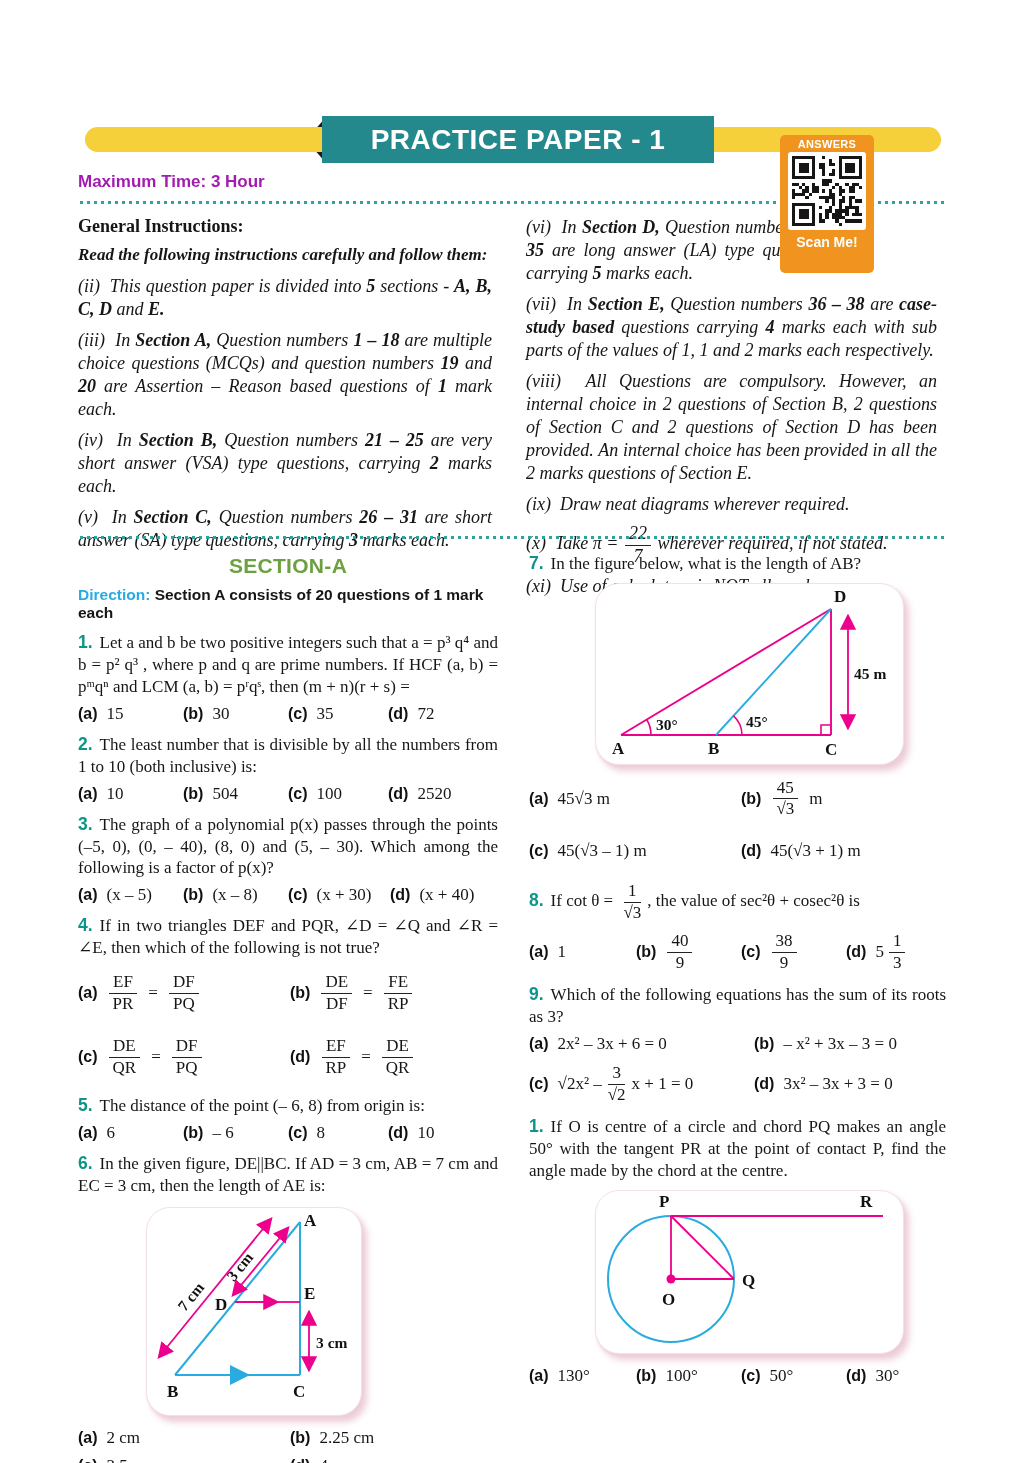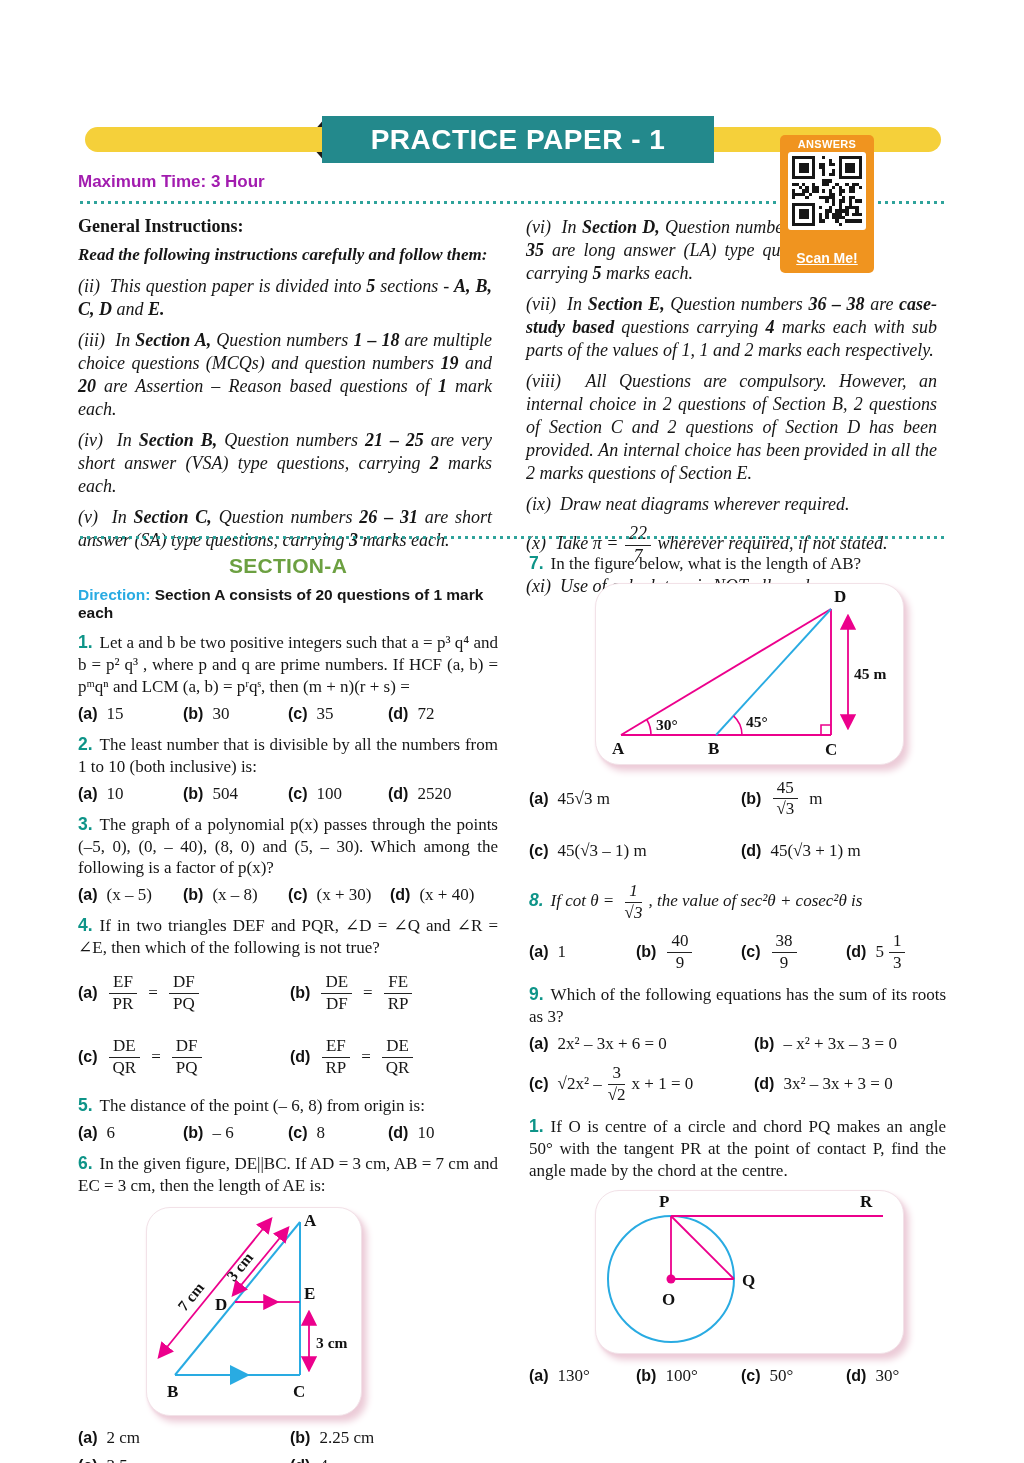--- a/index.html
+++ b/index.html
@@ -25,21 +25,21 @@
     justify-content:space-between; font-family:"Liberation Sans","DejaVu Sans",sans-serif;
     font-weight:bold; font-size:17px; color:#a21caf; z-index:2;}
 
   
   .qr-card { position:absolute; right:86px; top:135px; width:94px; height:138px; background:#F0941F;
     border-radius:5px; z-index:4; display:flex; flex-direction:column; align-items:center; }
   .qr-top { color:#fff; font-size:11px; font-weight:bold; margin-top:3px; letter-spacing:0.3px; }
   .qr-white { background:#fff; width:78px; height:78px; border-radius:3px; margin-top:2px;
     display:flex; align-items:center; justify-content:center; }
   .qr-white svg { width:70px; height:70px; }
-  .qr-bottom { color:#fff; font-size:14px; font-weight:bold; margin-top:20px;text-decoration:underline; }
+  .qr-bottom { color:#fff; font-size:14px; font-weight:bold; margin-top:4px; }
 
   
   .dots { position:absolute; left:78px; width:868px; height:5px;
     background-image:radial-gradient(circle 1.6px, #2FA39B 97%, transparent 100%);
     background-size:7px 5px; background-repeat:repeat-x; }
   .dots.d1 { top:200px; }
   .dots.d2 { top:535px; }
 
   
   .instructions { position:absolute; left:78px; top:216px; width:868px; display:flex; gap:28px; }
@@ -508,21 +508,21 @@
             <span>45(√3 – 1) m</span>
           </div>
         <div class="opt opt-mid">
             <b class="ol">(d)</b>
             <span>45(√3 + 1) m</span>
           </div>
       </div>
     </div>
 
     <div>
-      <p class="qtext" style="margin-top:6px;font-style:italic;"><span class="qnum">8.</span><span><span>If cot θ = </span><span class="frac">
+      <p class="qtext" style="margin-top:6px;"><span class="qnum">8.</span><span><span>If cot θ = </span><span class="frac">
               <span class="fn">1</span>
               <span class="fd">√3</span>
             </span><span>, the value of sec²θ + cosec²θ is</span></span></p>
       <div class="opts opts4r" style="margin-top:8px;">
         <div class="opt opt-mid">
             <b class="ol">(a)</b>
             <span>1</span>
           </div>
         <div class="opt opt-mid">
             <b class="ol">(b)</b>

